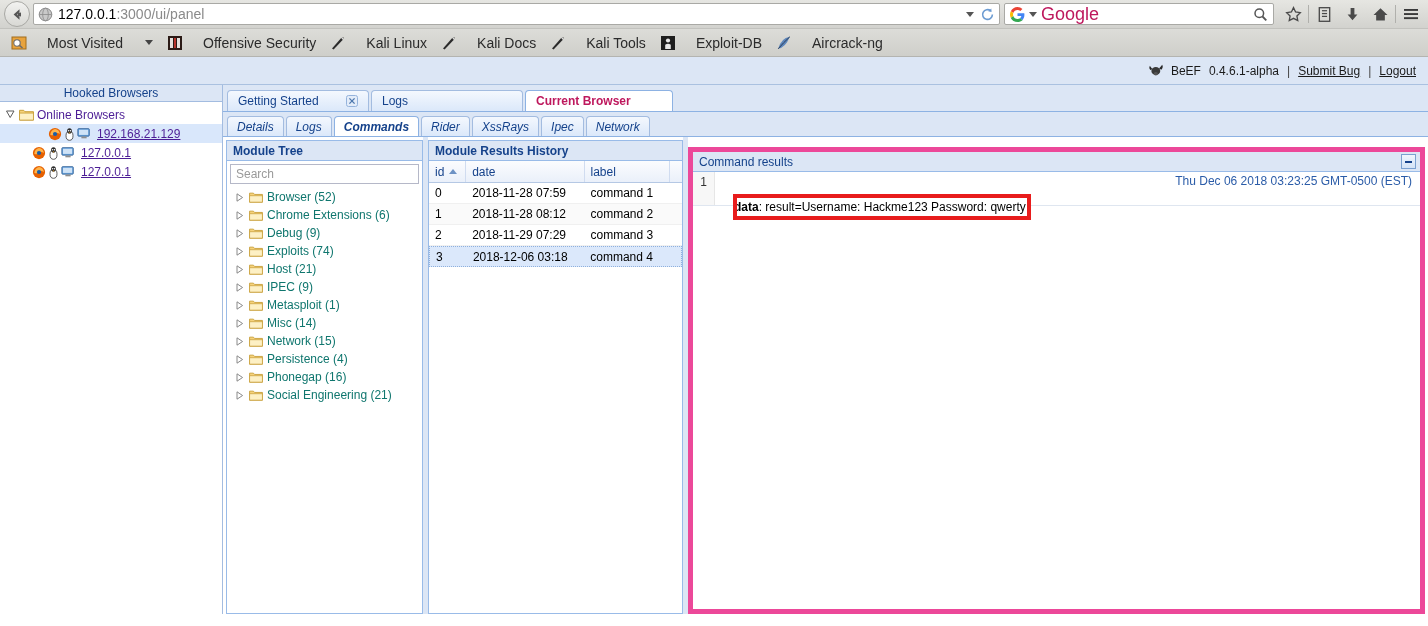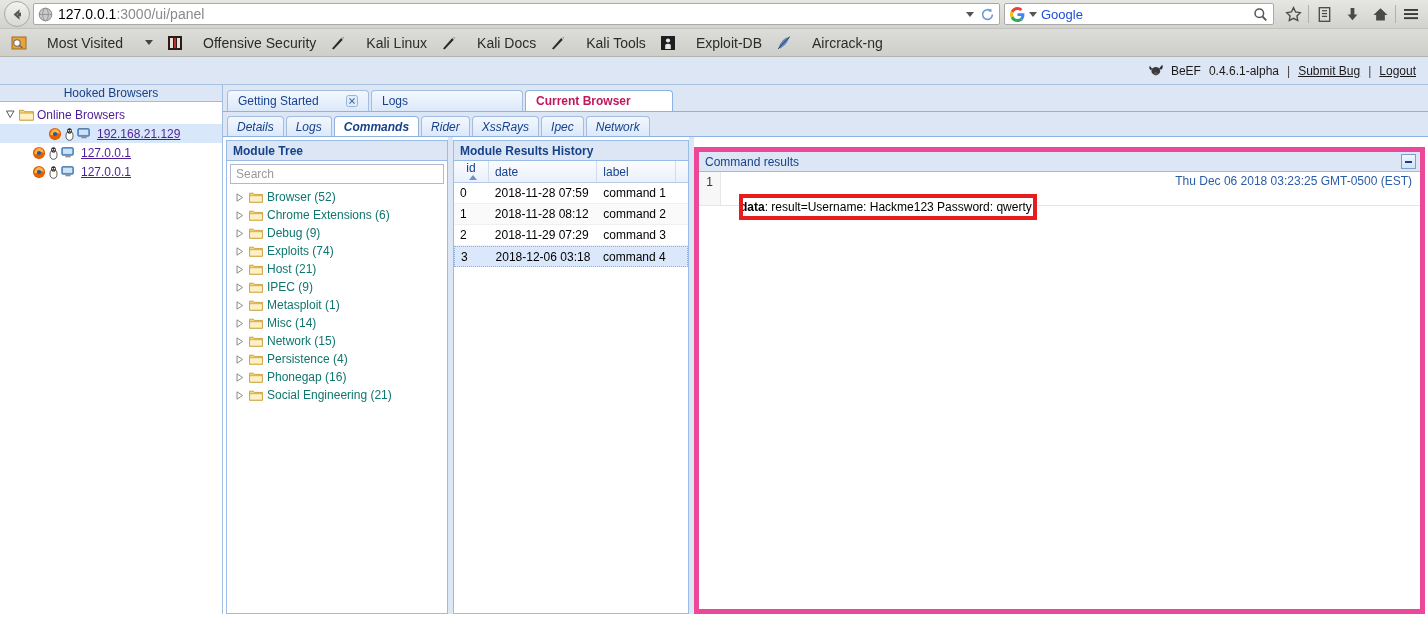--- a/index.html
+++ b/index.html
@@ -74,22 +74,22 @@
     border: 1px solid #a9a9a5;
     border-radius: 2px;
     display: flex;
     align-items: center;
     padding: 0 5px;
     margin-right: 6px;
   }
   .search-engine { display: flex; align-items: center; gap: 4px; flex: none; }
   .search-placeholder {
     flex: 1 1 auto;
-    color: #1d4ed8;
-    font-size: 13px;
+    color: #be185d;
+    font-size: 18px;
     padding-left: 4px;
   }
   .toolbar-icons { display: flex; align-items: center; gap: 2px; flex: none; }
   .tbtn {
     width: 26px; height: 24px;
     display: flex; align-items: center; justify-content: center;
   }
   .tbtn-sep { width:1px; height:18px; background:#b0b0ac; }
 
   .bookmarks-bar {
@@ -259,23 +259,23 @@
     background: #fff;
     min-height: 0;
   }
 
   .pane {
     display: flex;
     flex-direction: column;
     background: #fff;
     min-width: 0;
   }
-  .pane-moduletree { width: 222px; border: 1px solid #99bbe8; margin: 3px 0 0 3px; }
+  .pane-moduletree { width: 197px; border: 1px solid #99bbe8; margin: 3px 0 0 3px; }
   .splitter { width: 5px; flex: none; background: #dce6f5; }
-  .pane-results { width: 236px; border: 1px solid #99bbe8; margin: 3px 0 0 0; }
+  .pane-results { width: 255px; border: 1px solid #99bbe8; margin: 3px 0 0 0; }
   .pane-command { flex: 1 1 auto; border: 5px solid #ec4899; margin: 10px 3px 0 0; }
 
   .pane-title {
     height: 20px;
     background: #dce6f5;
     border-bottom: 1px solid #99bbe8;
     display: flex; align-items: center;
     padding: 0 6px;
     font-size: 12px;
     font-weight: bold;
@@ -320,21 +320,21 @@
     font-size: 12px;
     color: #15428b;
   }
   .gh {
     display: flex; align-items: center;
     padding: 0 6px;
     border-right: 1px solid #d0dcf0;
     height: 100%;
     white-space: nowrap;
   }
-  .gh.c-id { width: 38px; flex-direction: column; }
+  .gh.c-id { width: 38px; }
   .gh.c-date { width: 122px; }
   .gh.c-label { width: 88px; }
   .gh.c-fill { flex: 1 1 auto; border-right: none; }
   .sort-asc {
     width: 0; height: 0; margin-left: 5px;
     border-left: 4px solid transparent;
     border-right: 4px solid transparent;
     border-bottom: 5px solid #6d92c4;
   }
   .grow {

